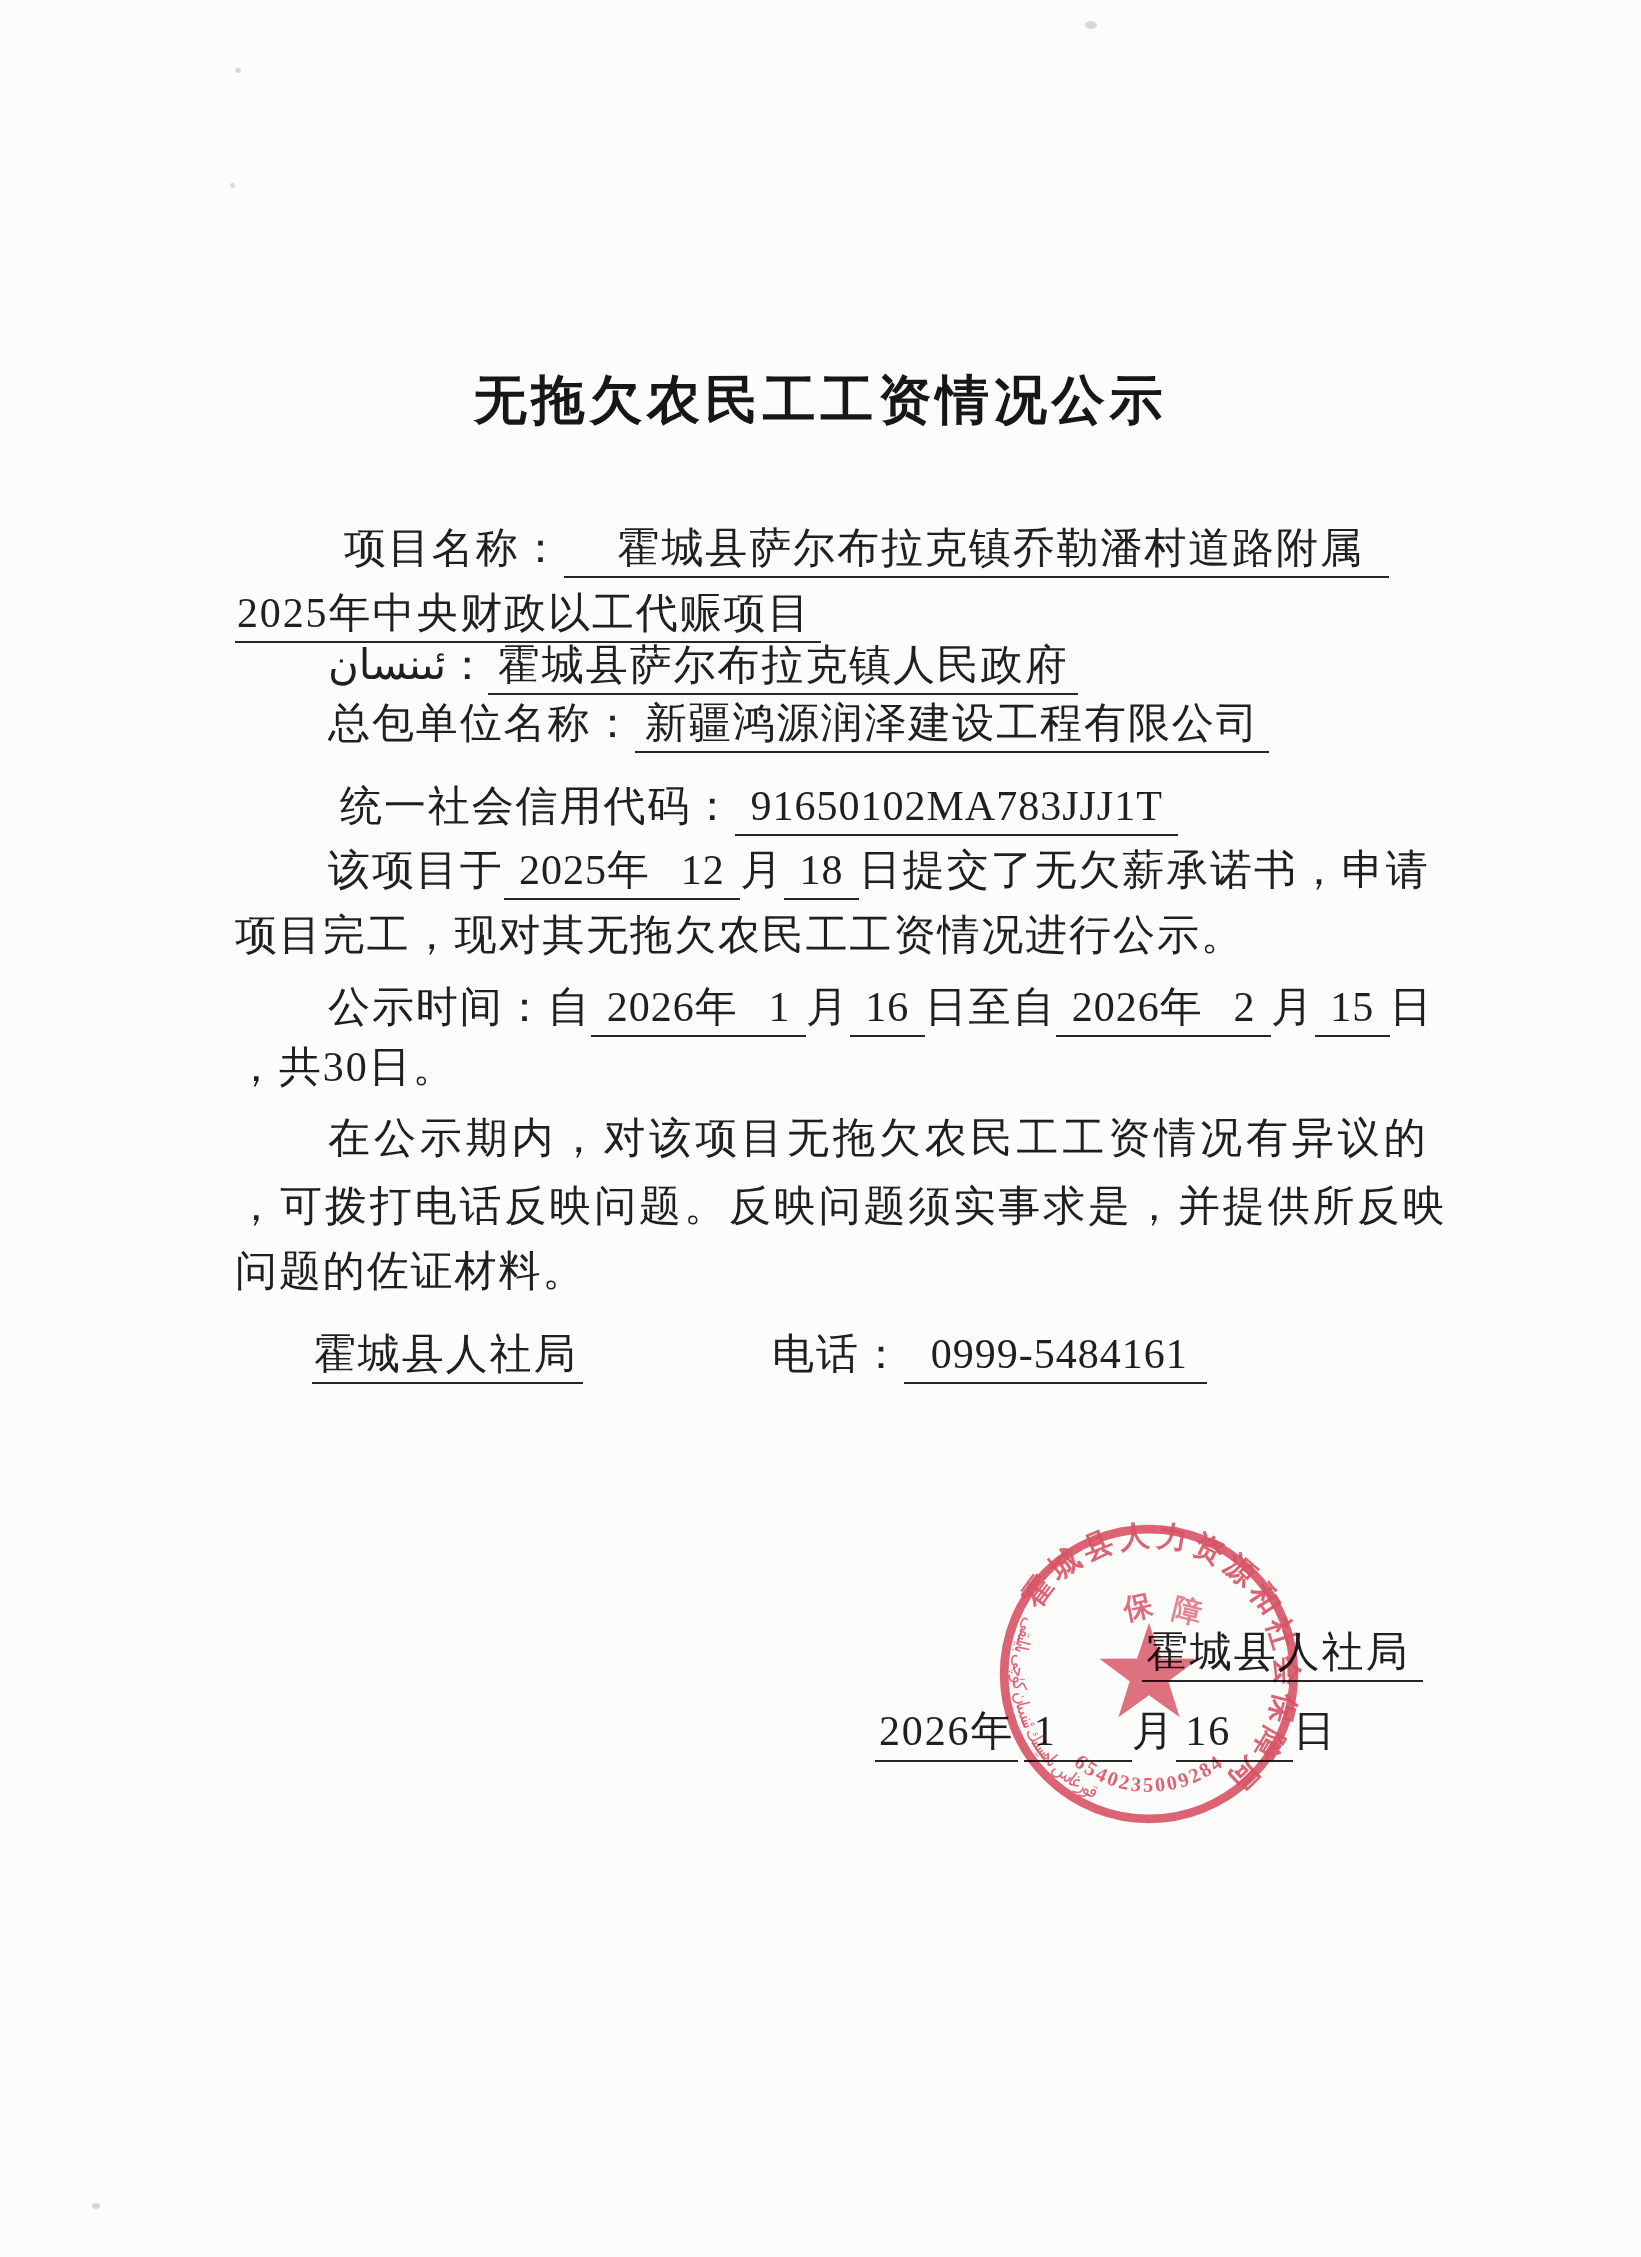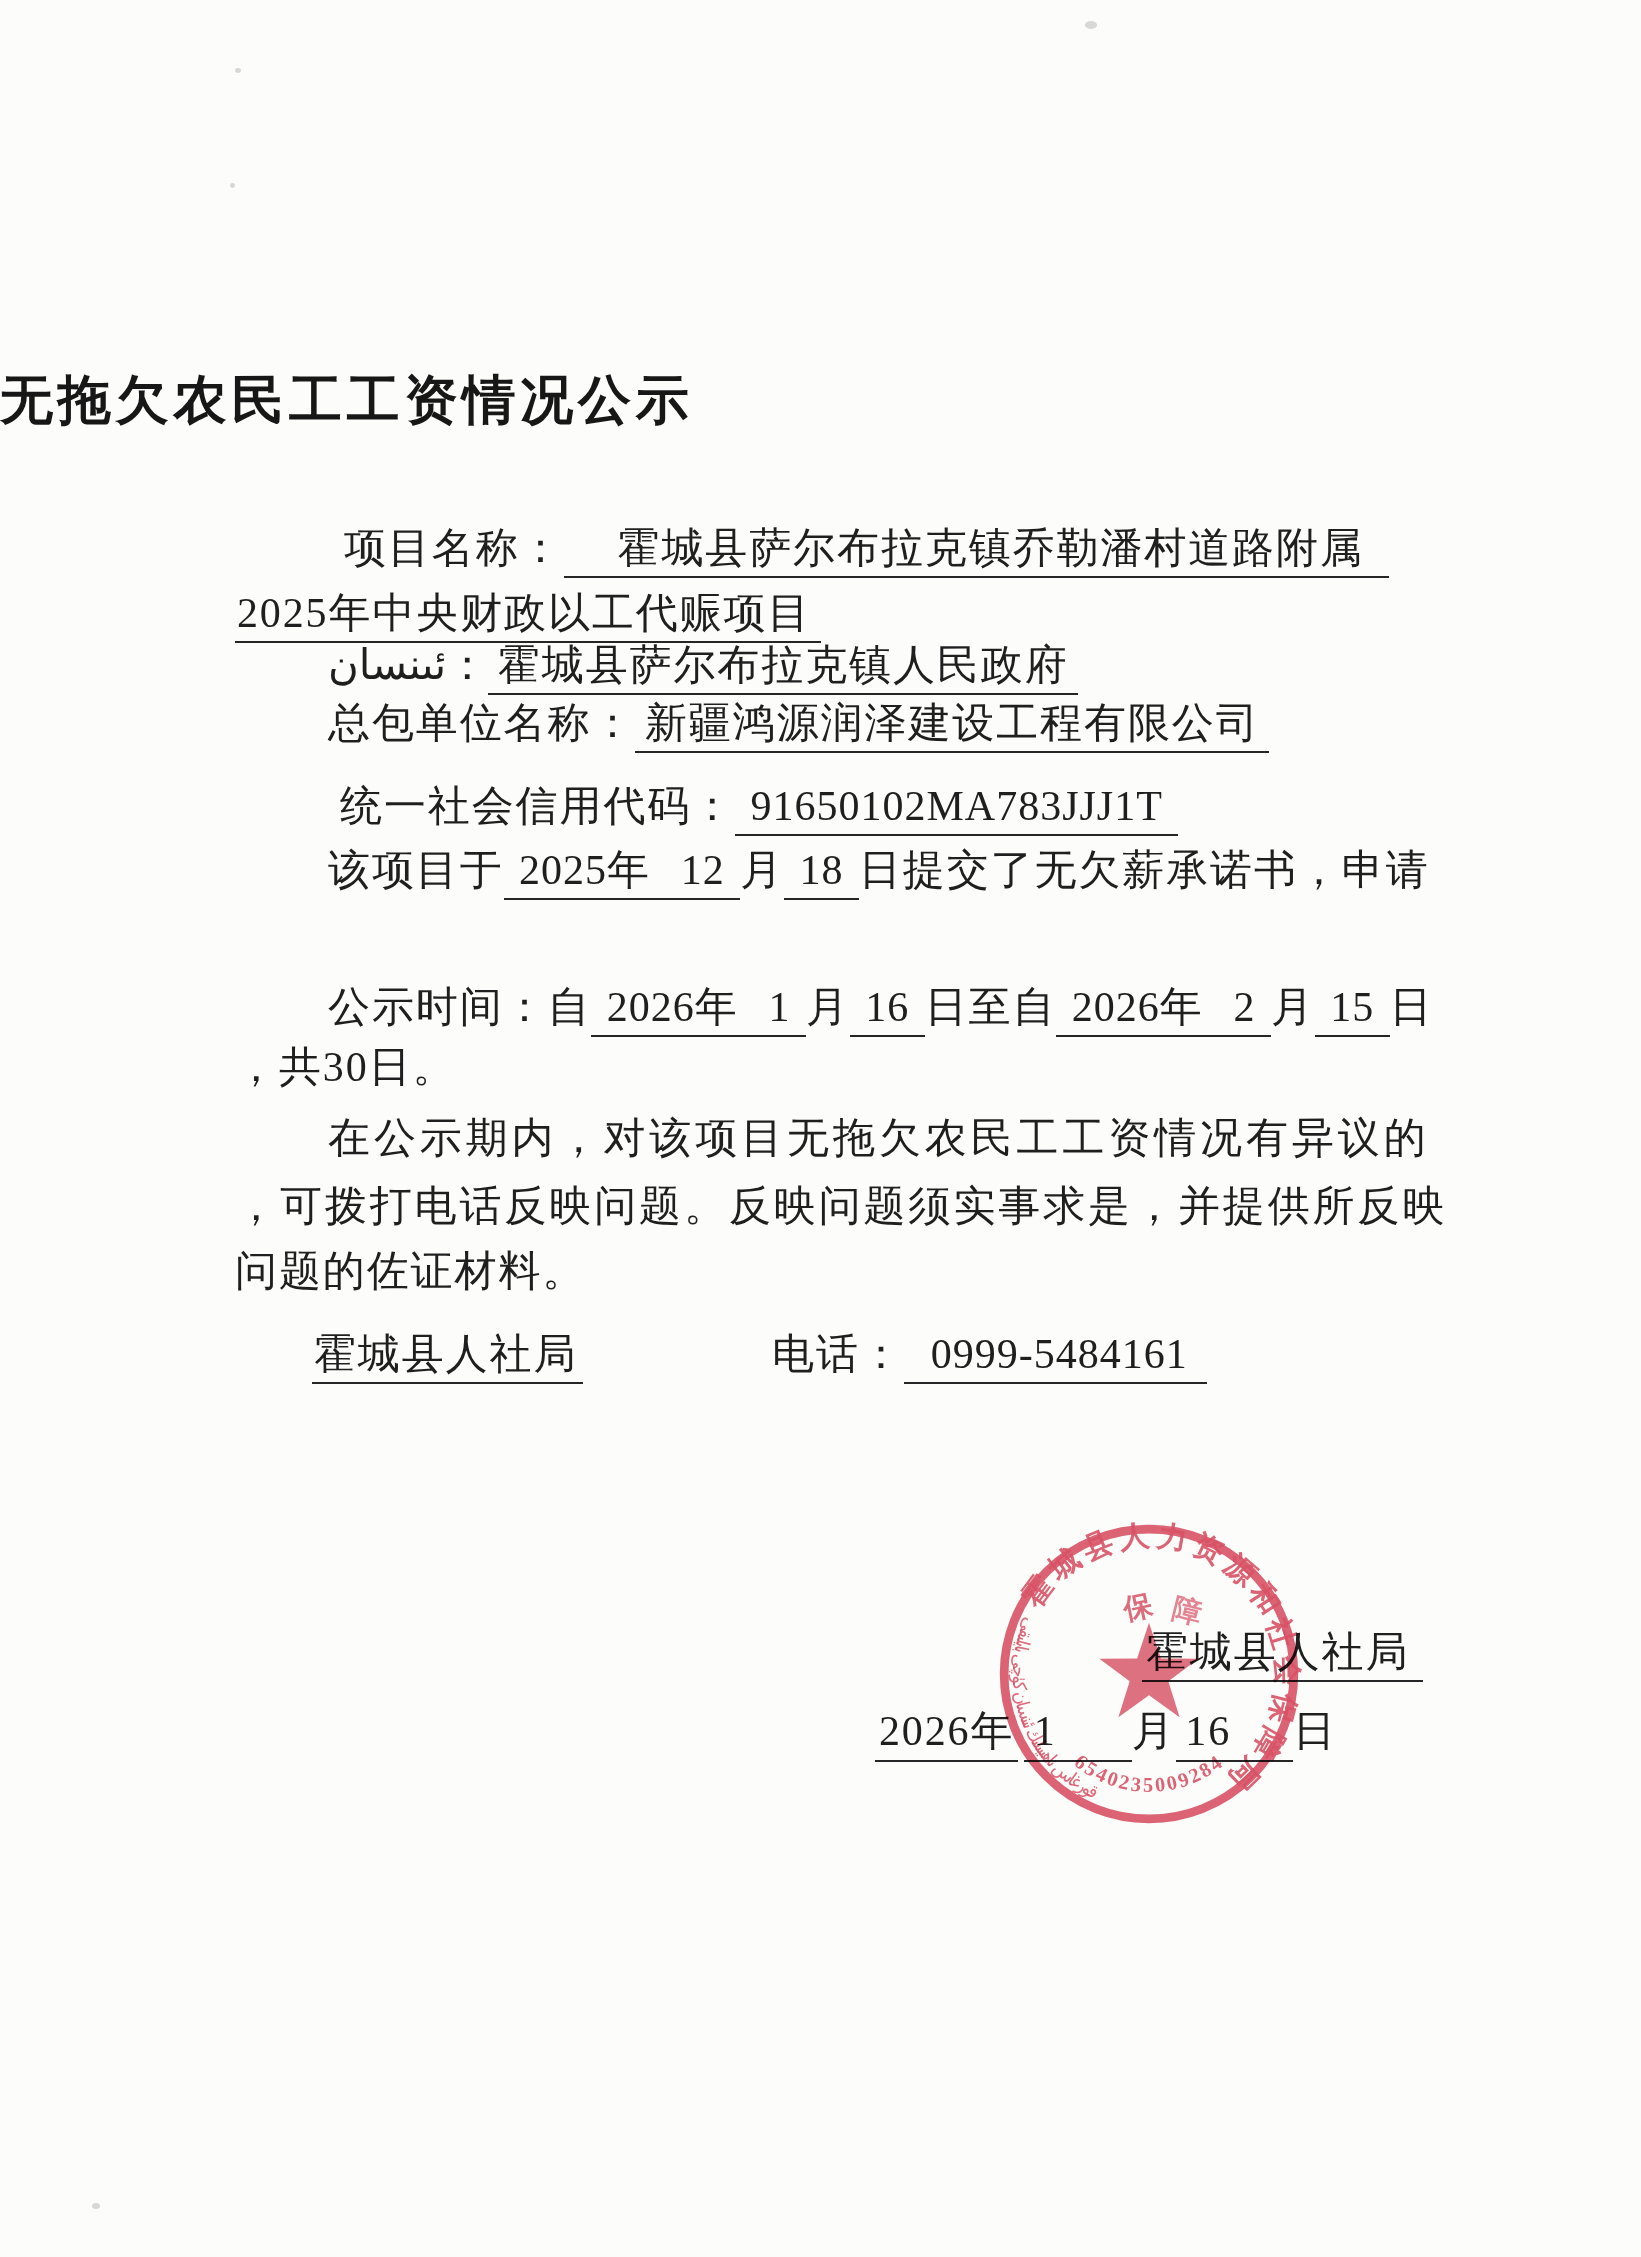--- a/index.html
+++ b/index.html
@@ -7,21 +7,21 @@
     position:relative;
     width:1641px;height:2257px;
     margin:0 auto;
     background:#fcfcfa;
     overflow:hidden;
     font-family:"Liberation Serif","DejaVu Serif",serif;
     color:#1f1f1f;
   }
   .title{
     position:absolute;left:0;right:0;top:365px;
-    margin:0;text-align:left;
+    margin:0;text-align:center;
     font-size:53px;font-weight:600;letter-spacing:4.8px;
     color:#171717;
   }
   .line{
     position:absolute;
     white-space:nowrap;
     font-size:42px;
     letter-spacing:1.9px;
     line-height:1.15;
   }
@@ -76,20 +76,23 @@
   </div>
 
   <div class="line" style="left:340px;top:782px">
     <span>统一社会信用代码：</span><span class="u num">91650102MA783JJJ1T</span>
   </div>
 
   <div class="line" style="left:328px;top:846px">
     <span>该项目于</span><span class="u num">2025年</span><span class="u num">12</span><span>月</span><span class="u num">18</span><span>日提交了无欠薪承诺书，申请</span>
   </div>
 
+  <div class="line" style="left:235px;top:911px">
+    <span>项目完工，现对其无拖欠农民工工资情况进行公示。</span>
+  </div>
 
   <div class="line" style="left:328px;top:983px">
     <span>公示时间：自</span><span class="u num">2026年</span><span class="u num">1</span><span>月</span><span class="u num">16</span><span>日至自</span><span class="u num">2026年</span><span class="u num">2</span><span>月</span><span class="u num">15</span><span>日</span>
   </div>
 
   <div class="line" style="left:235px;top:1043px">
     <span>，共30日。</span>
   </div>
 
   <div class="line" style="left:328px;top:1114px;letter-spacing:3.9px">

